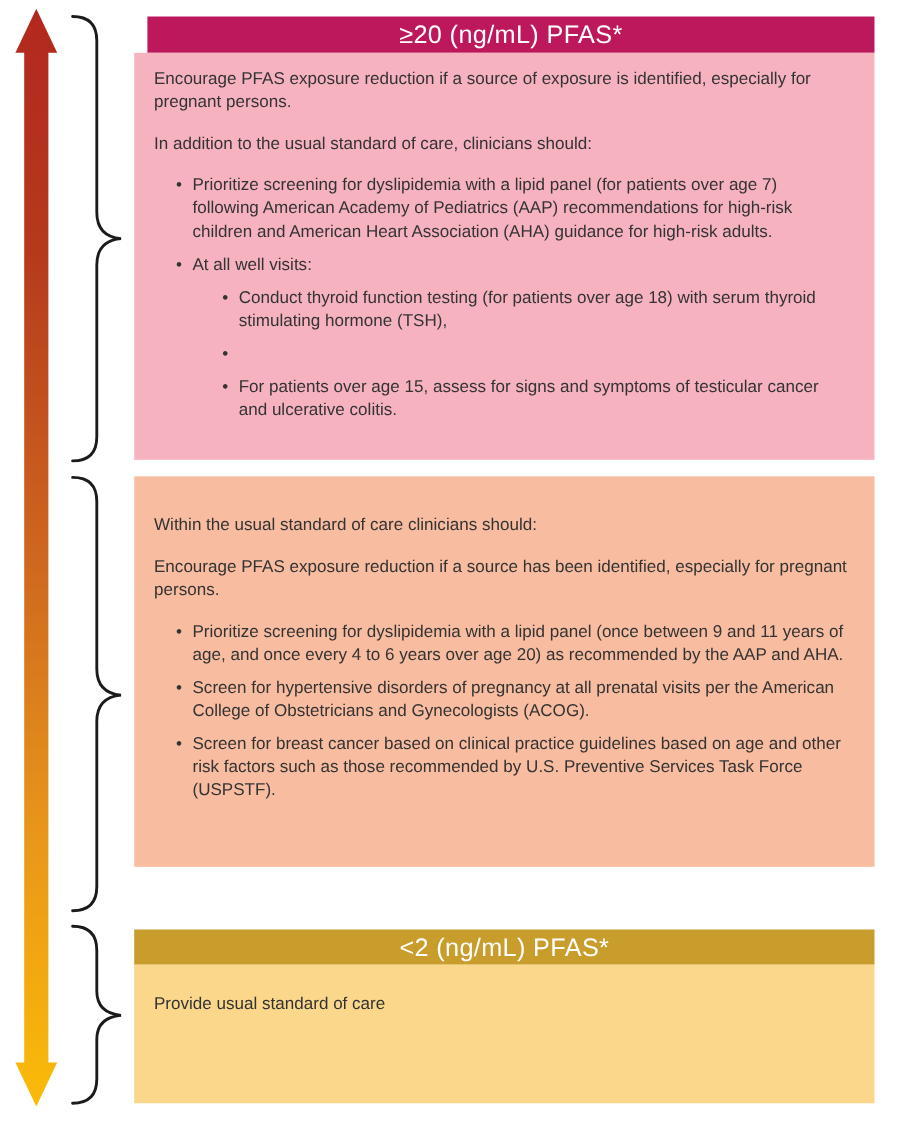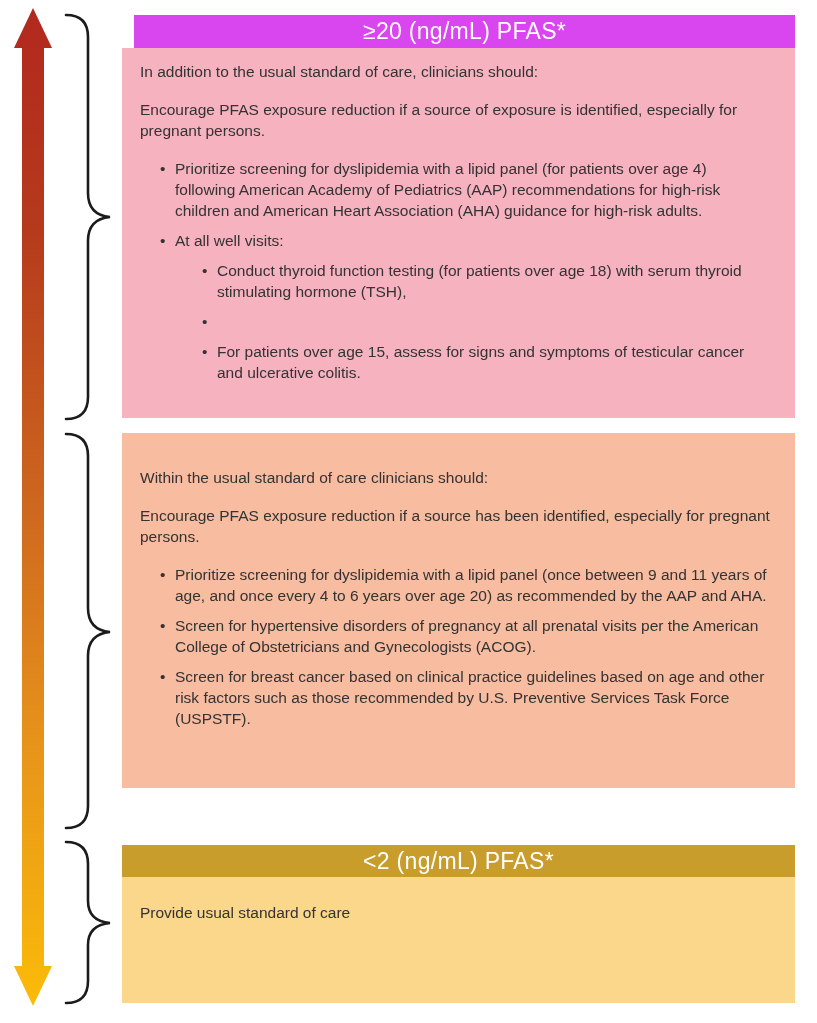--- a/index.html
+++ b/index.html
@@ -23,21 +23,21 @@
   .sec-body {
     color: #333333; font-size: 15.5px; line-height: 21px;
   }
   .para { margin: 0 0 17px 0; }
   .bullet { display: flex; margin: 0 0 9px 0; padding-left: 20px; }
   .bullet .marker { flex: 0 0 15px; }
   .bullet .btext { flex: 1 1 auto; }
   .bullet.sub { padding-left: 62px; }
 
   #section-high   { top: 15px;  height: 403px; }
-  #section-high .sec-header { height: 33px; background: #d946ef; margin-left: 12px; }
+  #section-high .sec-header { height: 33px; background: #be185d; margin-left: 12px; }
   #section-high .sec-body   { height: 370px; background: #F7B2C0; padding: 13px 24px 0 18px; }
 
   #section-medium { top: 433px; height: 390px; }
   #section-medium .sec-header { height: 35px; background: #9A4A24; }
   #section-medium .sec-body   { height: 355px; background: #F8BCA0; padding: 34px 24px 0 18px; }
 
   #section-low    { top: 845px; height: 158px; }
   #section-low .sec-header { height: 32px; background: #C99D2B; }
   #section-low .sec-body   { height: 126px; background: #FAD78B; padding: 25px 24px 0 18px; }
 </style>
@@ -67,25 +67,25 @@
   </svg>
   <svg class="overlay" style="left:64px; top:839px;" width="50" height="169" viewBox="0 0 50 169" aria-hidden="true">
     <path d="M2,3 Q24,3 24,25 L24,62 Q24,82 46,84 Q24,86 24,106 L24,142 Q24,164 2,164" fill="none" stroke="#1B1B1B" stroke-width="2.6" stroke-linecap="round"></path>
   </svg>
 
   <div class="section" id="section-high">
     <div class="sec-header">
       <span>≥20 (ng/mL) PFAS*</span>
     </div>
     <div class="sec-body">
+      <p class="para">Encourage PFAS exposure reduction if a source of exposure is identified, especially for pregnant persons.</p>
       <p class="para">In addition to the usual standard of care, clinicians should:</p>
-      <p class="para">Encourage PFAS exposure reduction if a source of exposure is identified, especially for pregnant persons.</p>
       <div class="bullet">
         <span class="marker">•</span>
-        <span class="btext">Prioritize screening for dyslipidemia with a lipid panel (for patients over age 4) following American Academy of Pediatrics (AAP) recommendations for high-risk children and American Heart Association (AHA) guidance for high-risk adults.</span>
+        <span class="btext">Prioritize screening for dyslipidemia with a lipid panel (for patients over age 7) following American Academy of Pediatrics (AAP) recommendations for high-risk children and American Heart Association (AHA) guidance for high-risk adults.</span>
       </div>
       <div class="bullet">
         <span class="marker">•</span>
         <span class="btext">At all well visits:</span>
       </div>
       <div class="bullet sub">
         <span class="marker">•</span>
         <span class="btext">Conduct thyroid function testing (for patients over age 18) with serum thyroid stimulating hormone (TSH),</span>
       </div>
       <div class="bullet sub">

